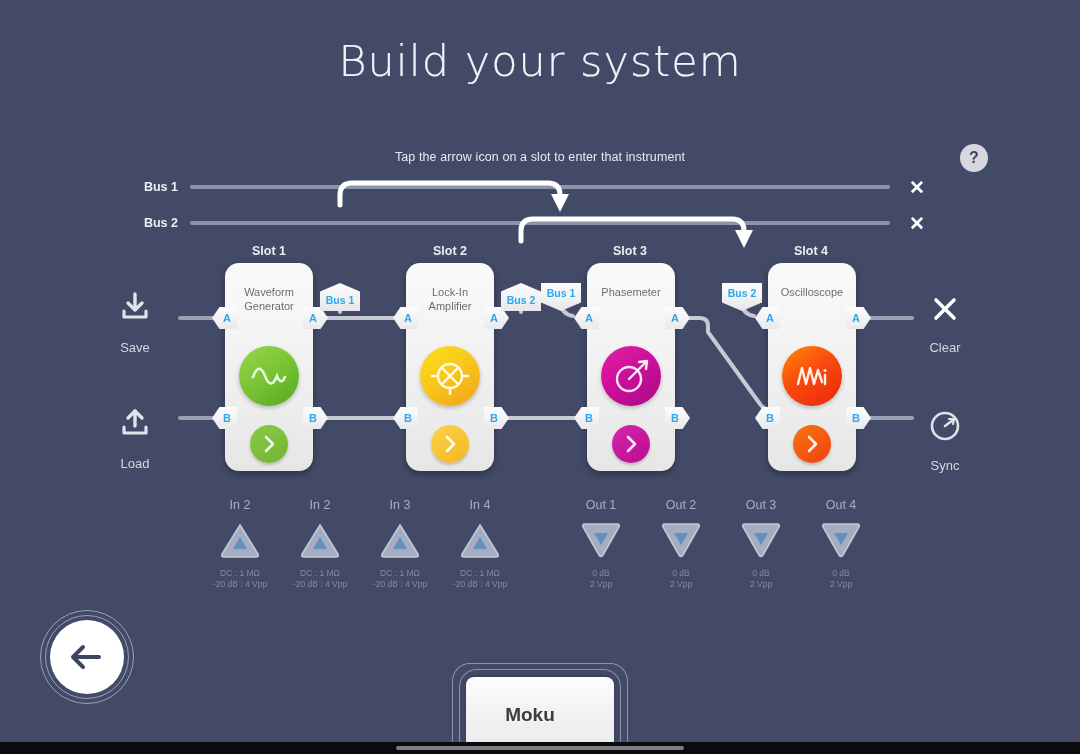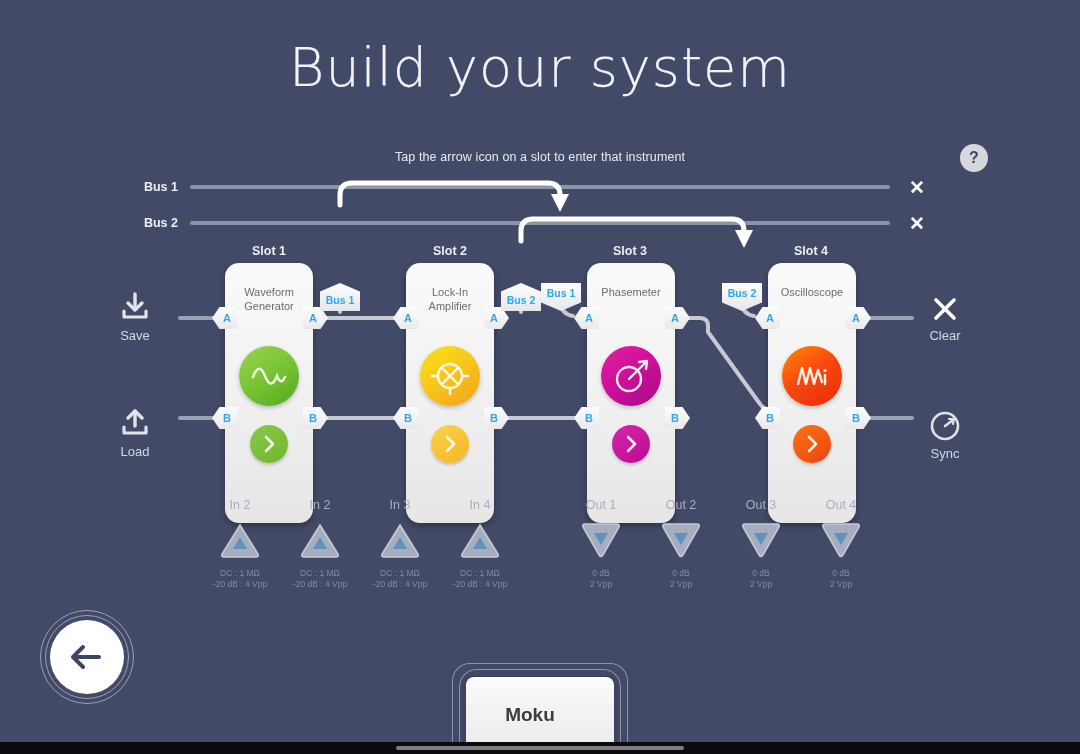--- a/index.html
+++ b/index.html
@@ -12,21 +12,21 @@
   #root {
     position: relative;
     width: 1080px; height: 754px;
     background: #424a67;
   }
 
   
   .page-title {
     position: absolute; top: 38px; left: 0; width: 1080px;
     text-align: center;
-    font-size: 54px;
+    font-size: 43px;
     font-weight: 300;
     letter-spacing: 1px;
     color: #f2f3f6;
     font-family: "DejaVu Sans", sans-serif;
     font-stretch: semi-condensed;
     line-height: 1.1;
     -webkit-text-stroke: 0.2px #f2f3f6;
   }
   .subtitle {
     position: absolute; top: 150px; left: 0; width: 1080px;
@@ -72,21 +72,21 @@
   
   .slot-label {
     position: absolute; top: 244px;
     width: 120px; text-align: center;
     font-size: 12.5px; font-weight: bold; color: #eceef2;
   }
 
   
   .slot-card {
     position: absolute;
-    width: 88px; height: 260px;
+    width: 88px; height: 208px;
     border-radius: 14px;
     background: linear-gradient(to bottom, #fafafa 0%, #f2f2f2 45%, #e6e6e6 100%);
     box-shadow: 0 3px 6px rgba(0,0,0,0.32);
   }
   .slot-name {
     position: absolute; top: 22px; left: 0; width: 88px;
     text-align: center;
     font-size: 11px; color: #6d6d72; line-height: 14px;
     font-family: "Liberation Sans", sans-serif;
   }
@@ -144,21 +144,21 @@
     padding-bottom: 7px;
   }
 
   .wire-svg { position: absolute; left: 0; top: 0; width: 1080px; height: 754px; pointer-events: none; }
 
   
   .side-ctrl {
     position: absolute; width: 90px; text-align: center;
     color: #d8dae2;
   }
-  .side-ctrl .lbl { font-size: 13px; margin-top: 4px; color: #d5d8e1; }
+  .side-ctrl .lbl { font-size: 13px; margin-top: 16px; color: #d5d8e1; }
   .side-ctrl svg { display: block; margin: 0 auto; }
 
   
   .io {
     position: absolute; width: 92px; text-align: center;
   }
   .io .io-label { font-size: 12.5px; color: #a9aebf; font-weight: normal; }
   .io .io-meta { font-size: 8.5px; color: #848aa0; line-height: 11px; margin-top: 4px; }
   .io .tri { margin: 8px auto 0; }
 

